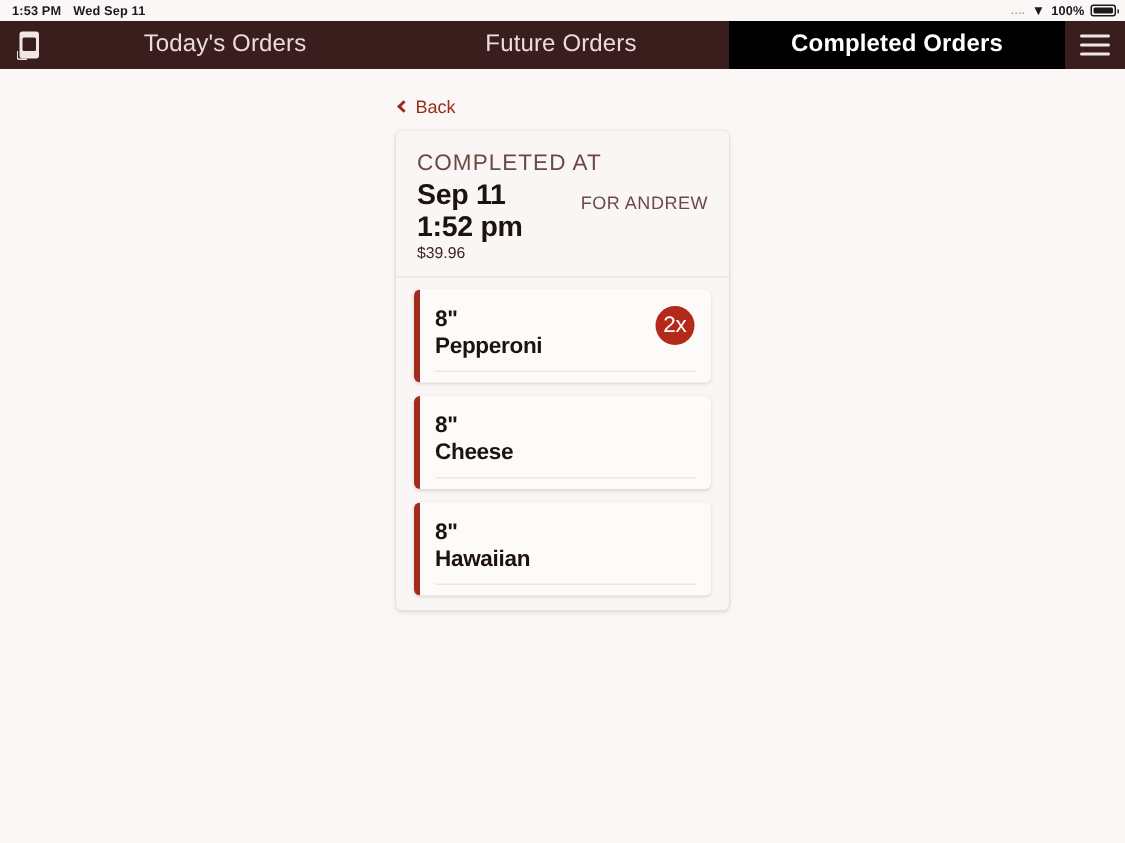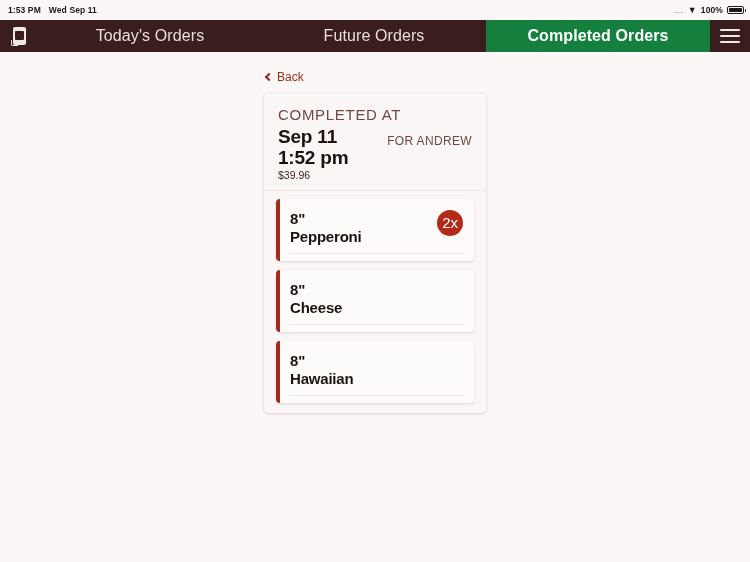--- a/index.html
+++ b/index.html
@@ -11,21 +11,21 @@
   }
 
   body {
     font-family: "Liberation Sans", sans-serif;
     background: #fbf7f6;
     -webkit-font-smoothing: antialiased;
   }
 
   
   .status-bar {
-    height: 20px;
+    height: 14px;
     background: #fbf7f6;
     display: flex;
     align-items: center;
     padding: 0 6px 0 8px;
     font-size: 8.5px;
     color: #1a1a1a;
     font-weight: bold;
     letter-spacing: 0.1px;
   }
   .status-left { display: flex; align-items: center; gap: 8px; }
@@ -111,21 +111,21 @@
     display: flex;
     align-items: center;
     justify-content: center;
     font-size: 16px;
     color: #e9dcda;
     letter-spacing: 0.1px;
     cursor: pointer;
     user-select: none;
   }
   .nav-tab.active {
-    background: #15803d;
+    background: #000000;
     color: #ffffff;
     font-weight: bold;
   }
   .nav-menu {
     width: 40px;
     flex: 0 0 40px;
     display: flex;
     flex-direction: column;
     align-items: center;
     justify-content: center;

